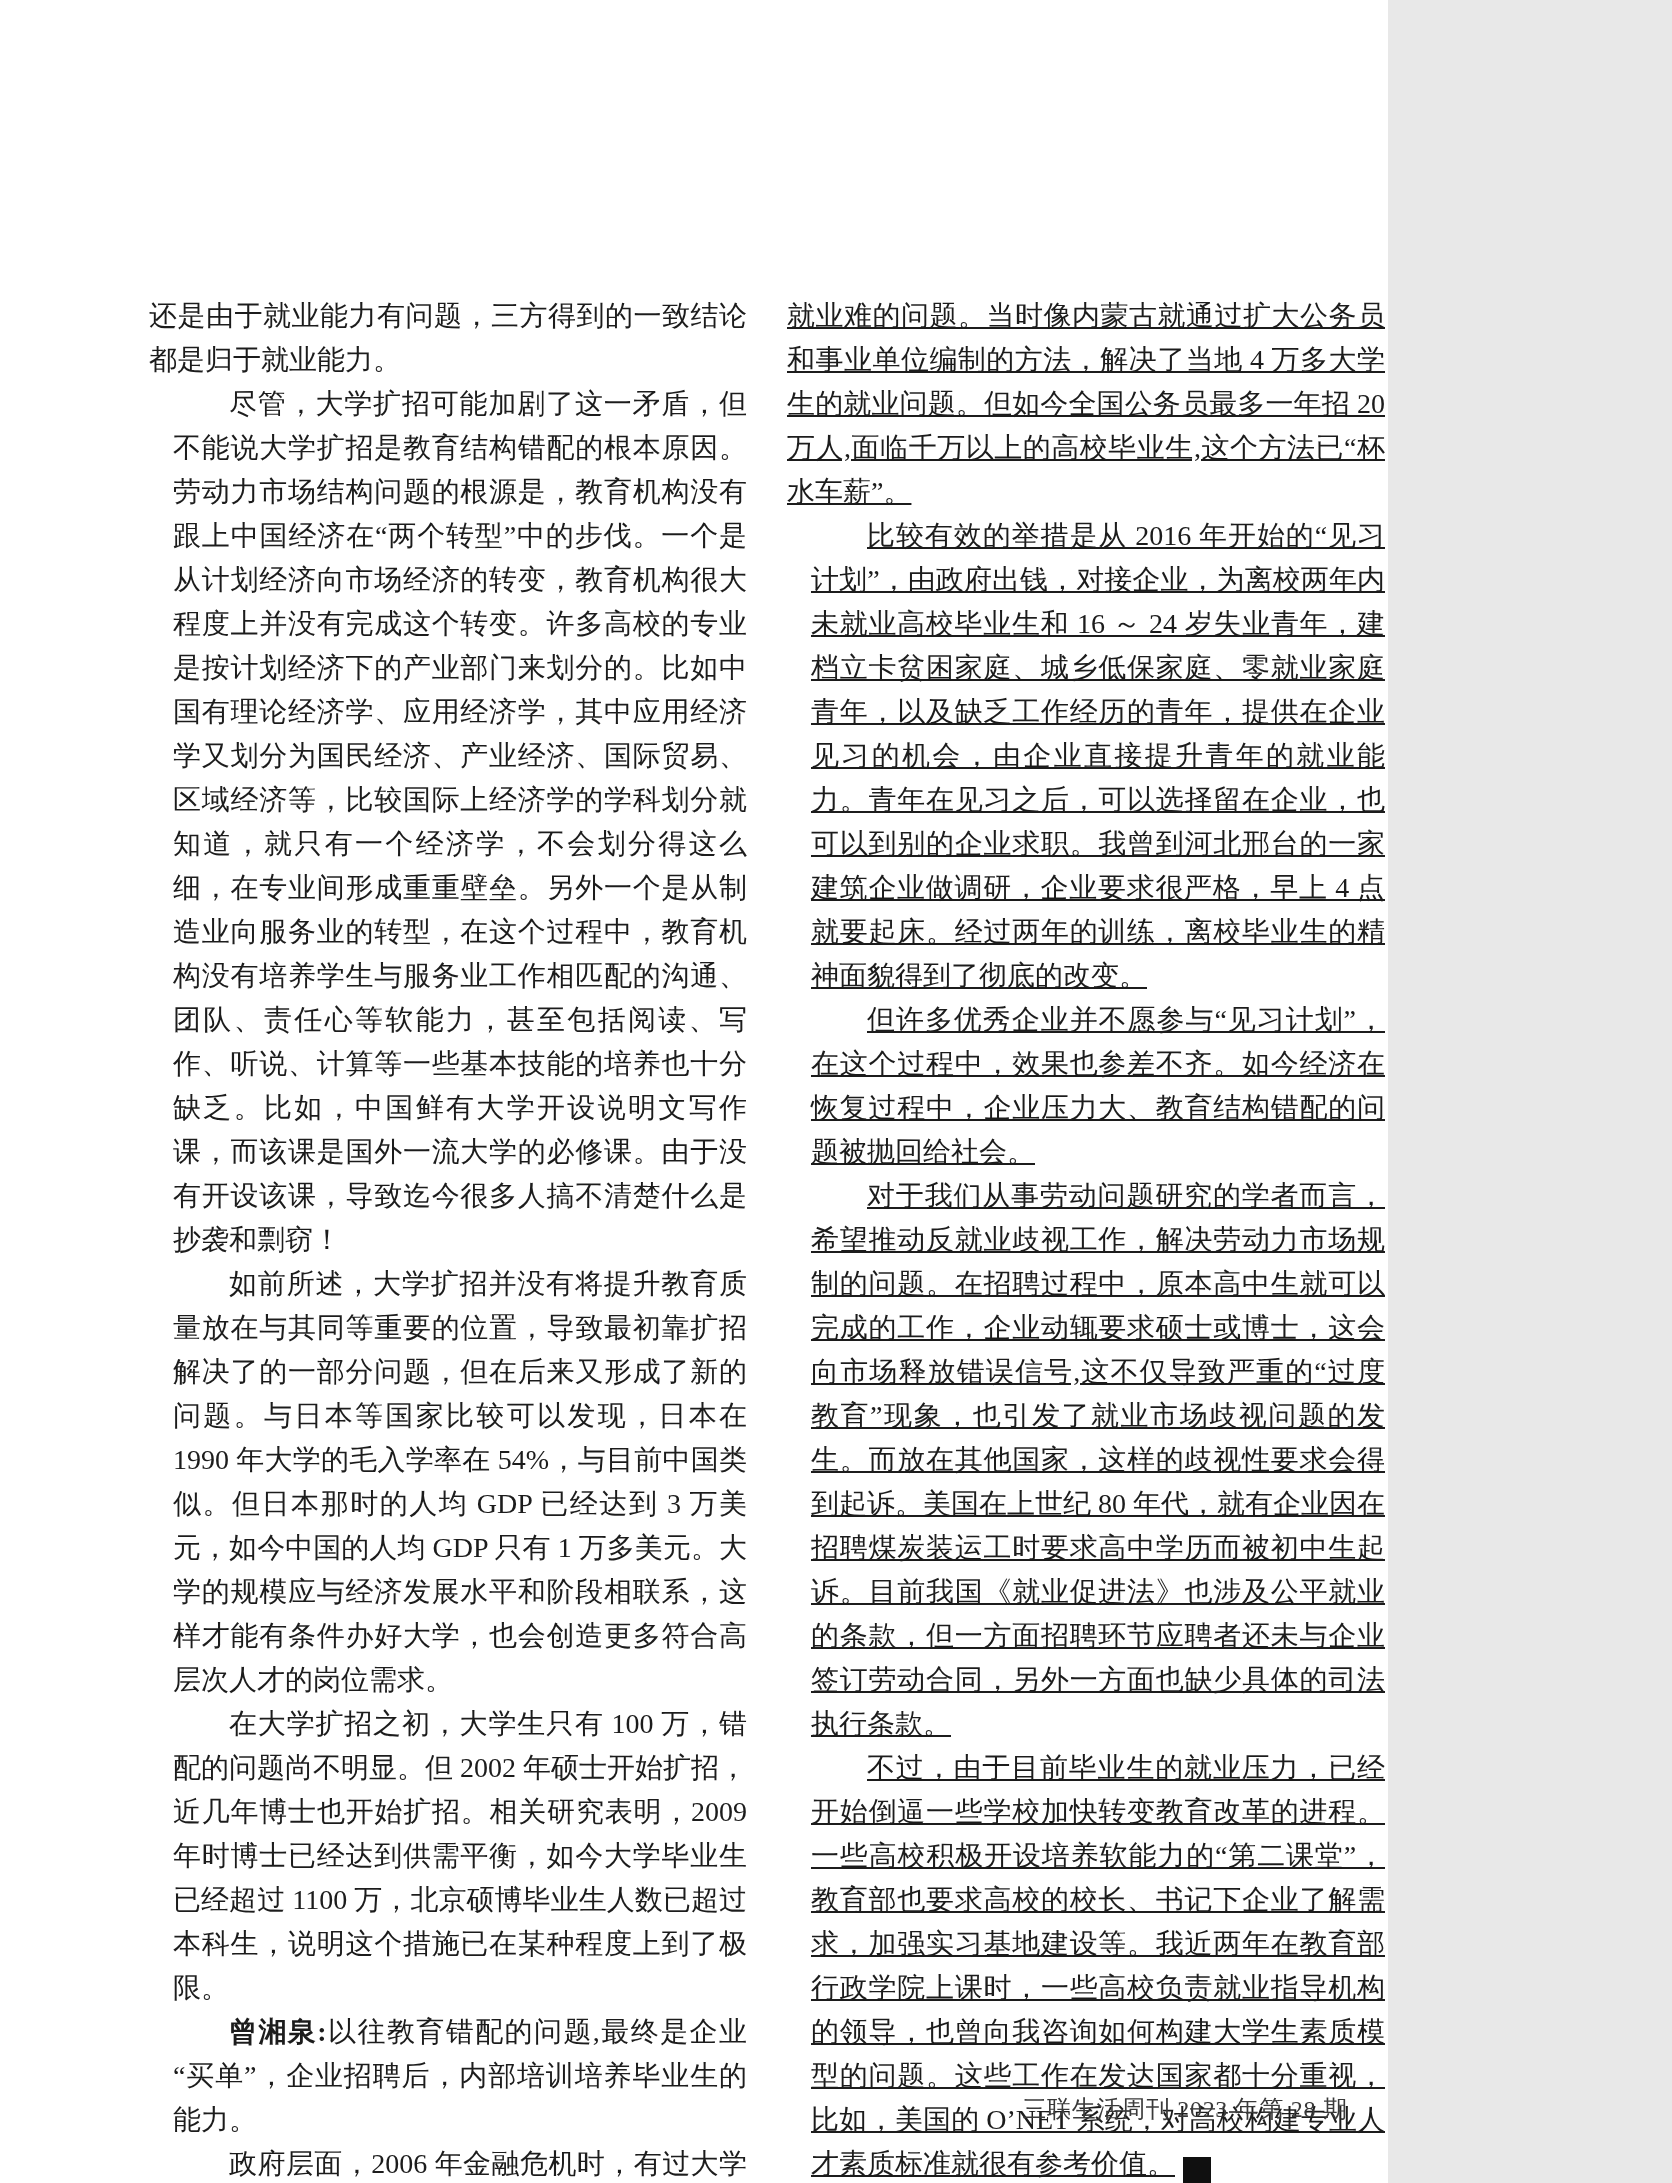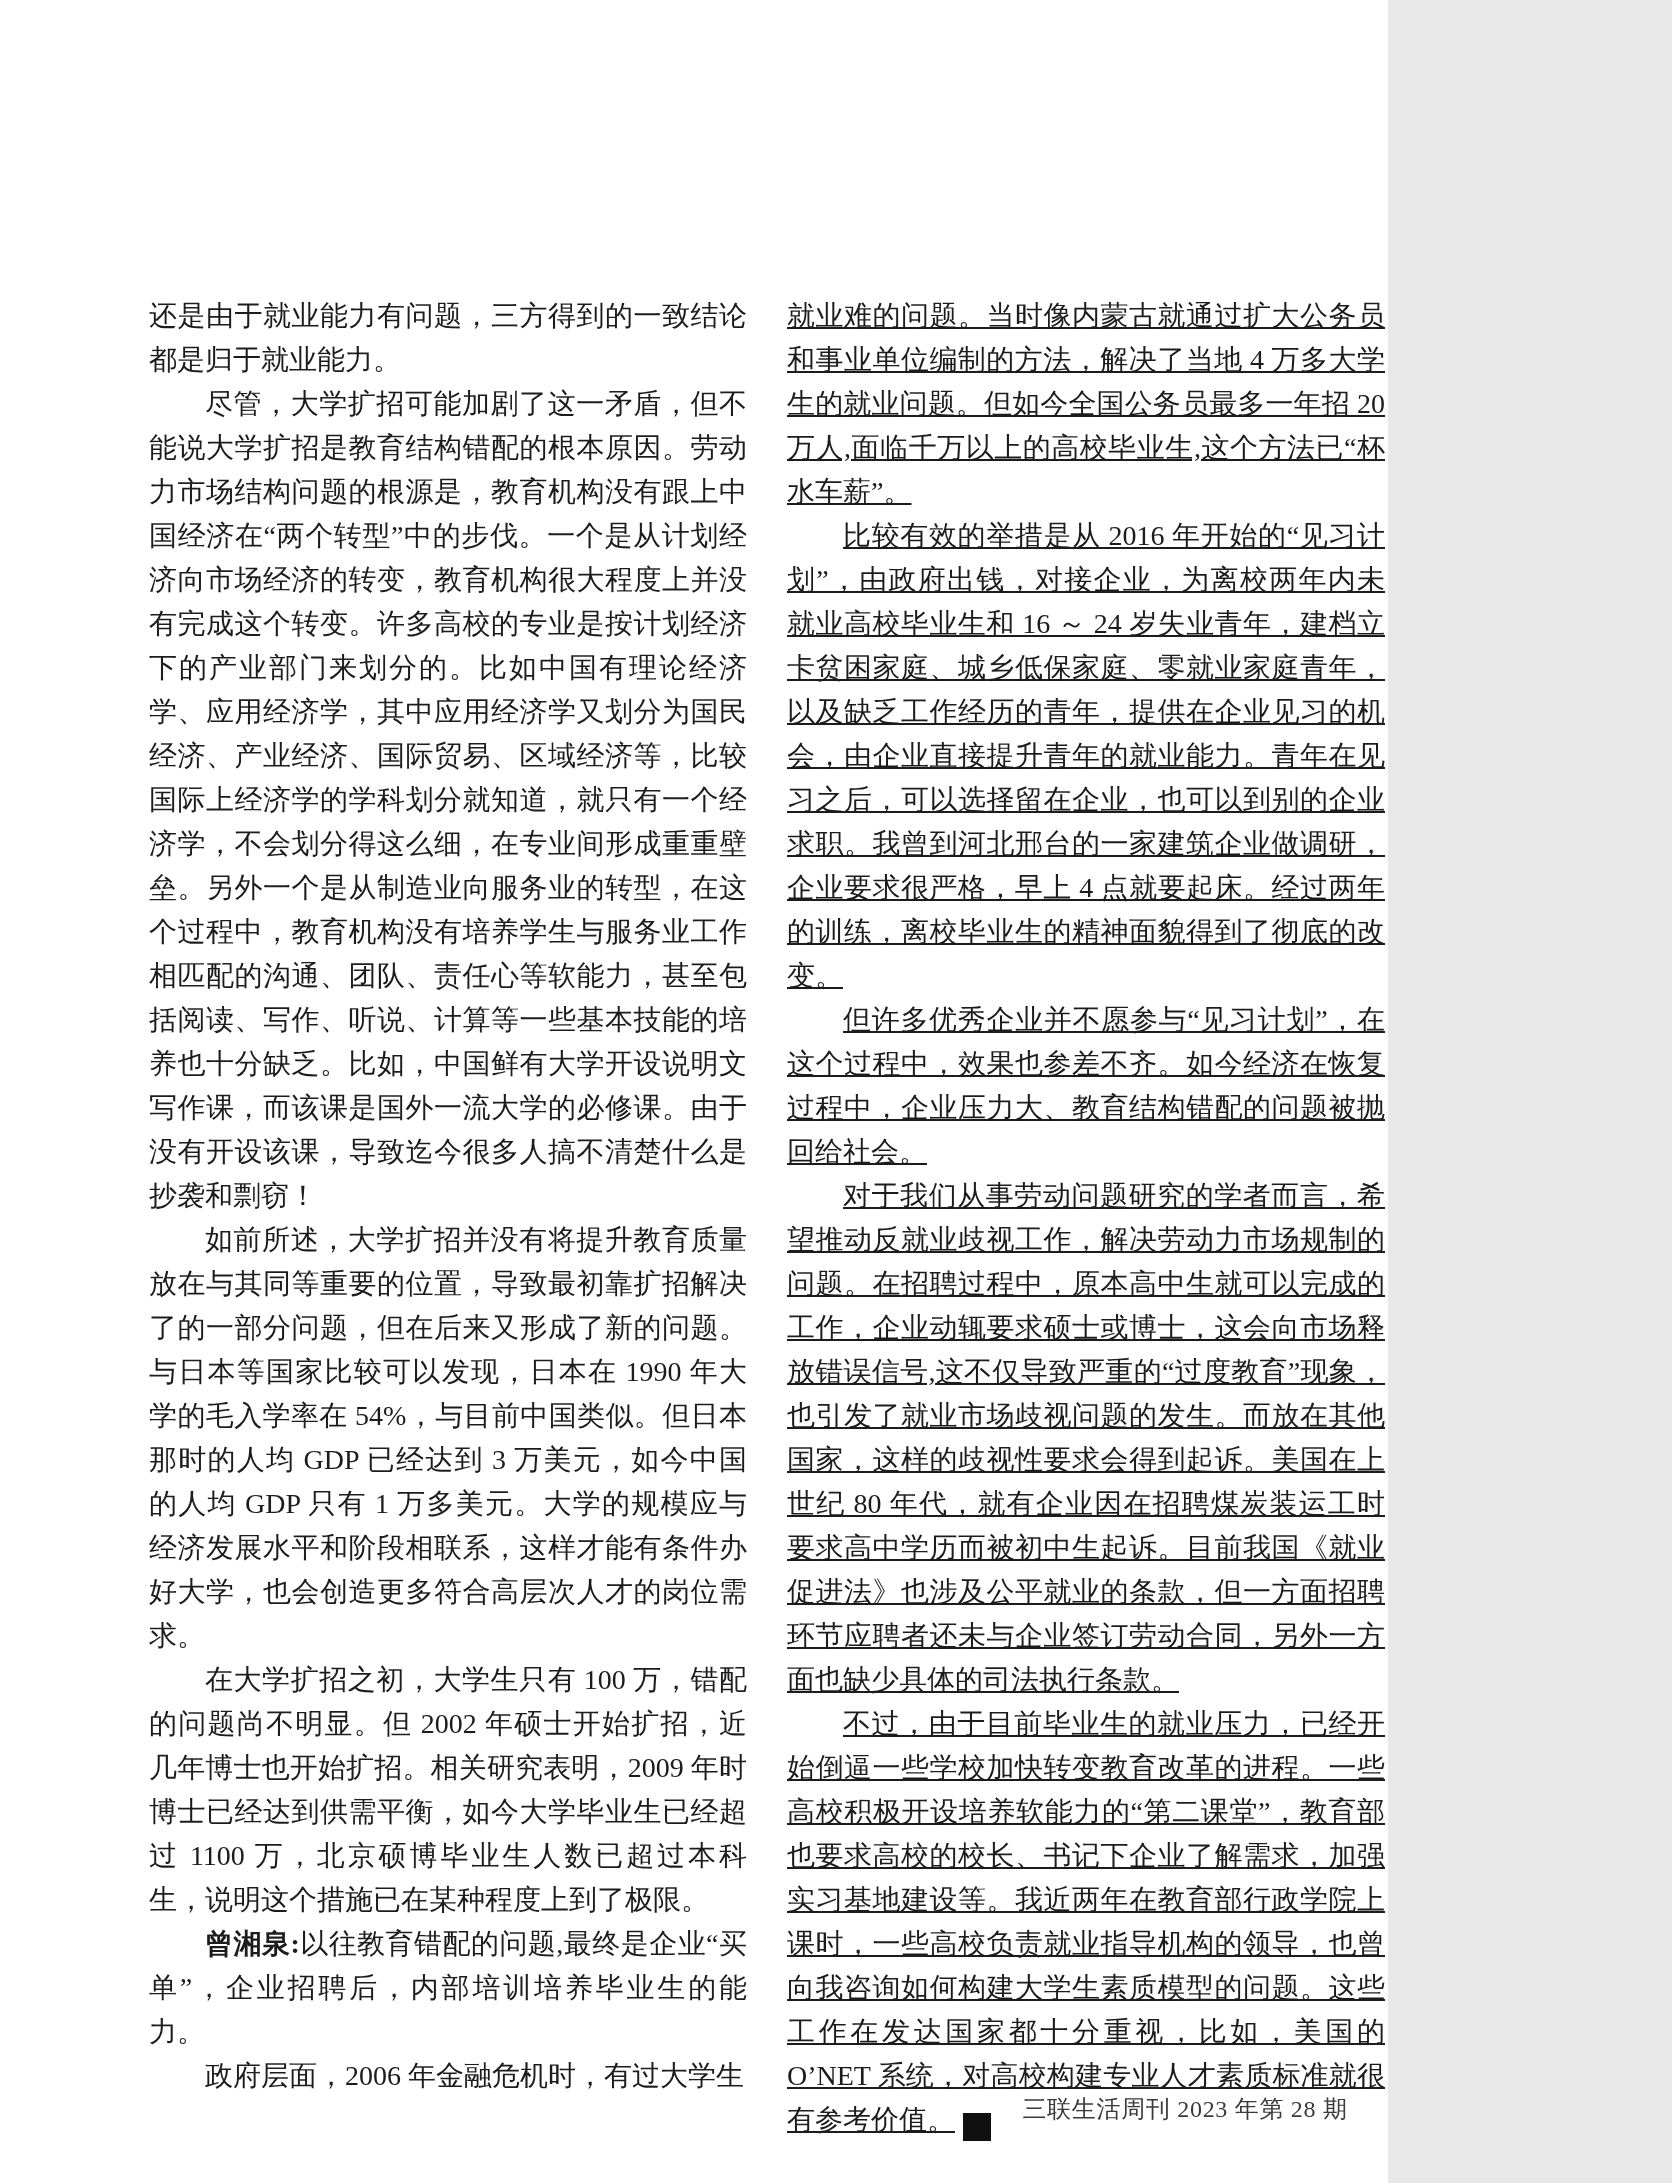--- a/index.html
+++ b/index.html
@@ -17,21 +17,21 @@
     top:294px;
     width:598px;
     font-size:28px;
     line-height:44px;
     text-align:justify;
     text-justify:inter-ideograph;
   }
   .column.left{left:149px;}
   .column.right{left:787px;text-decoration:underline;}
   .para{margin:0;padding:0;}
-  .para.indent{text-indent:2em;}
+  .para.indent{text-indent:2em;margin-left:24px;}
   .bold{font-weight:700;}
   .kai{font-style:italic;color:#2a2a2a;}
   .end-mark{
     display:inline-block;
     width:28px;height:28px;
     background:#101010;
     color:#ffffff;
     font-size:19.5px;
     line-height:28px;
     text-align:center;

